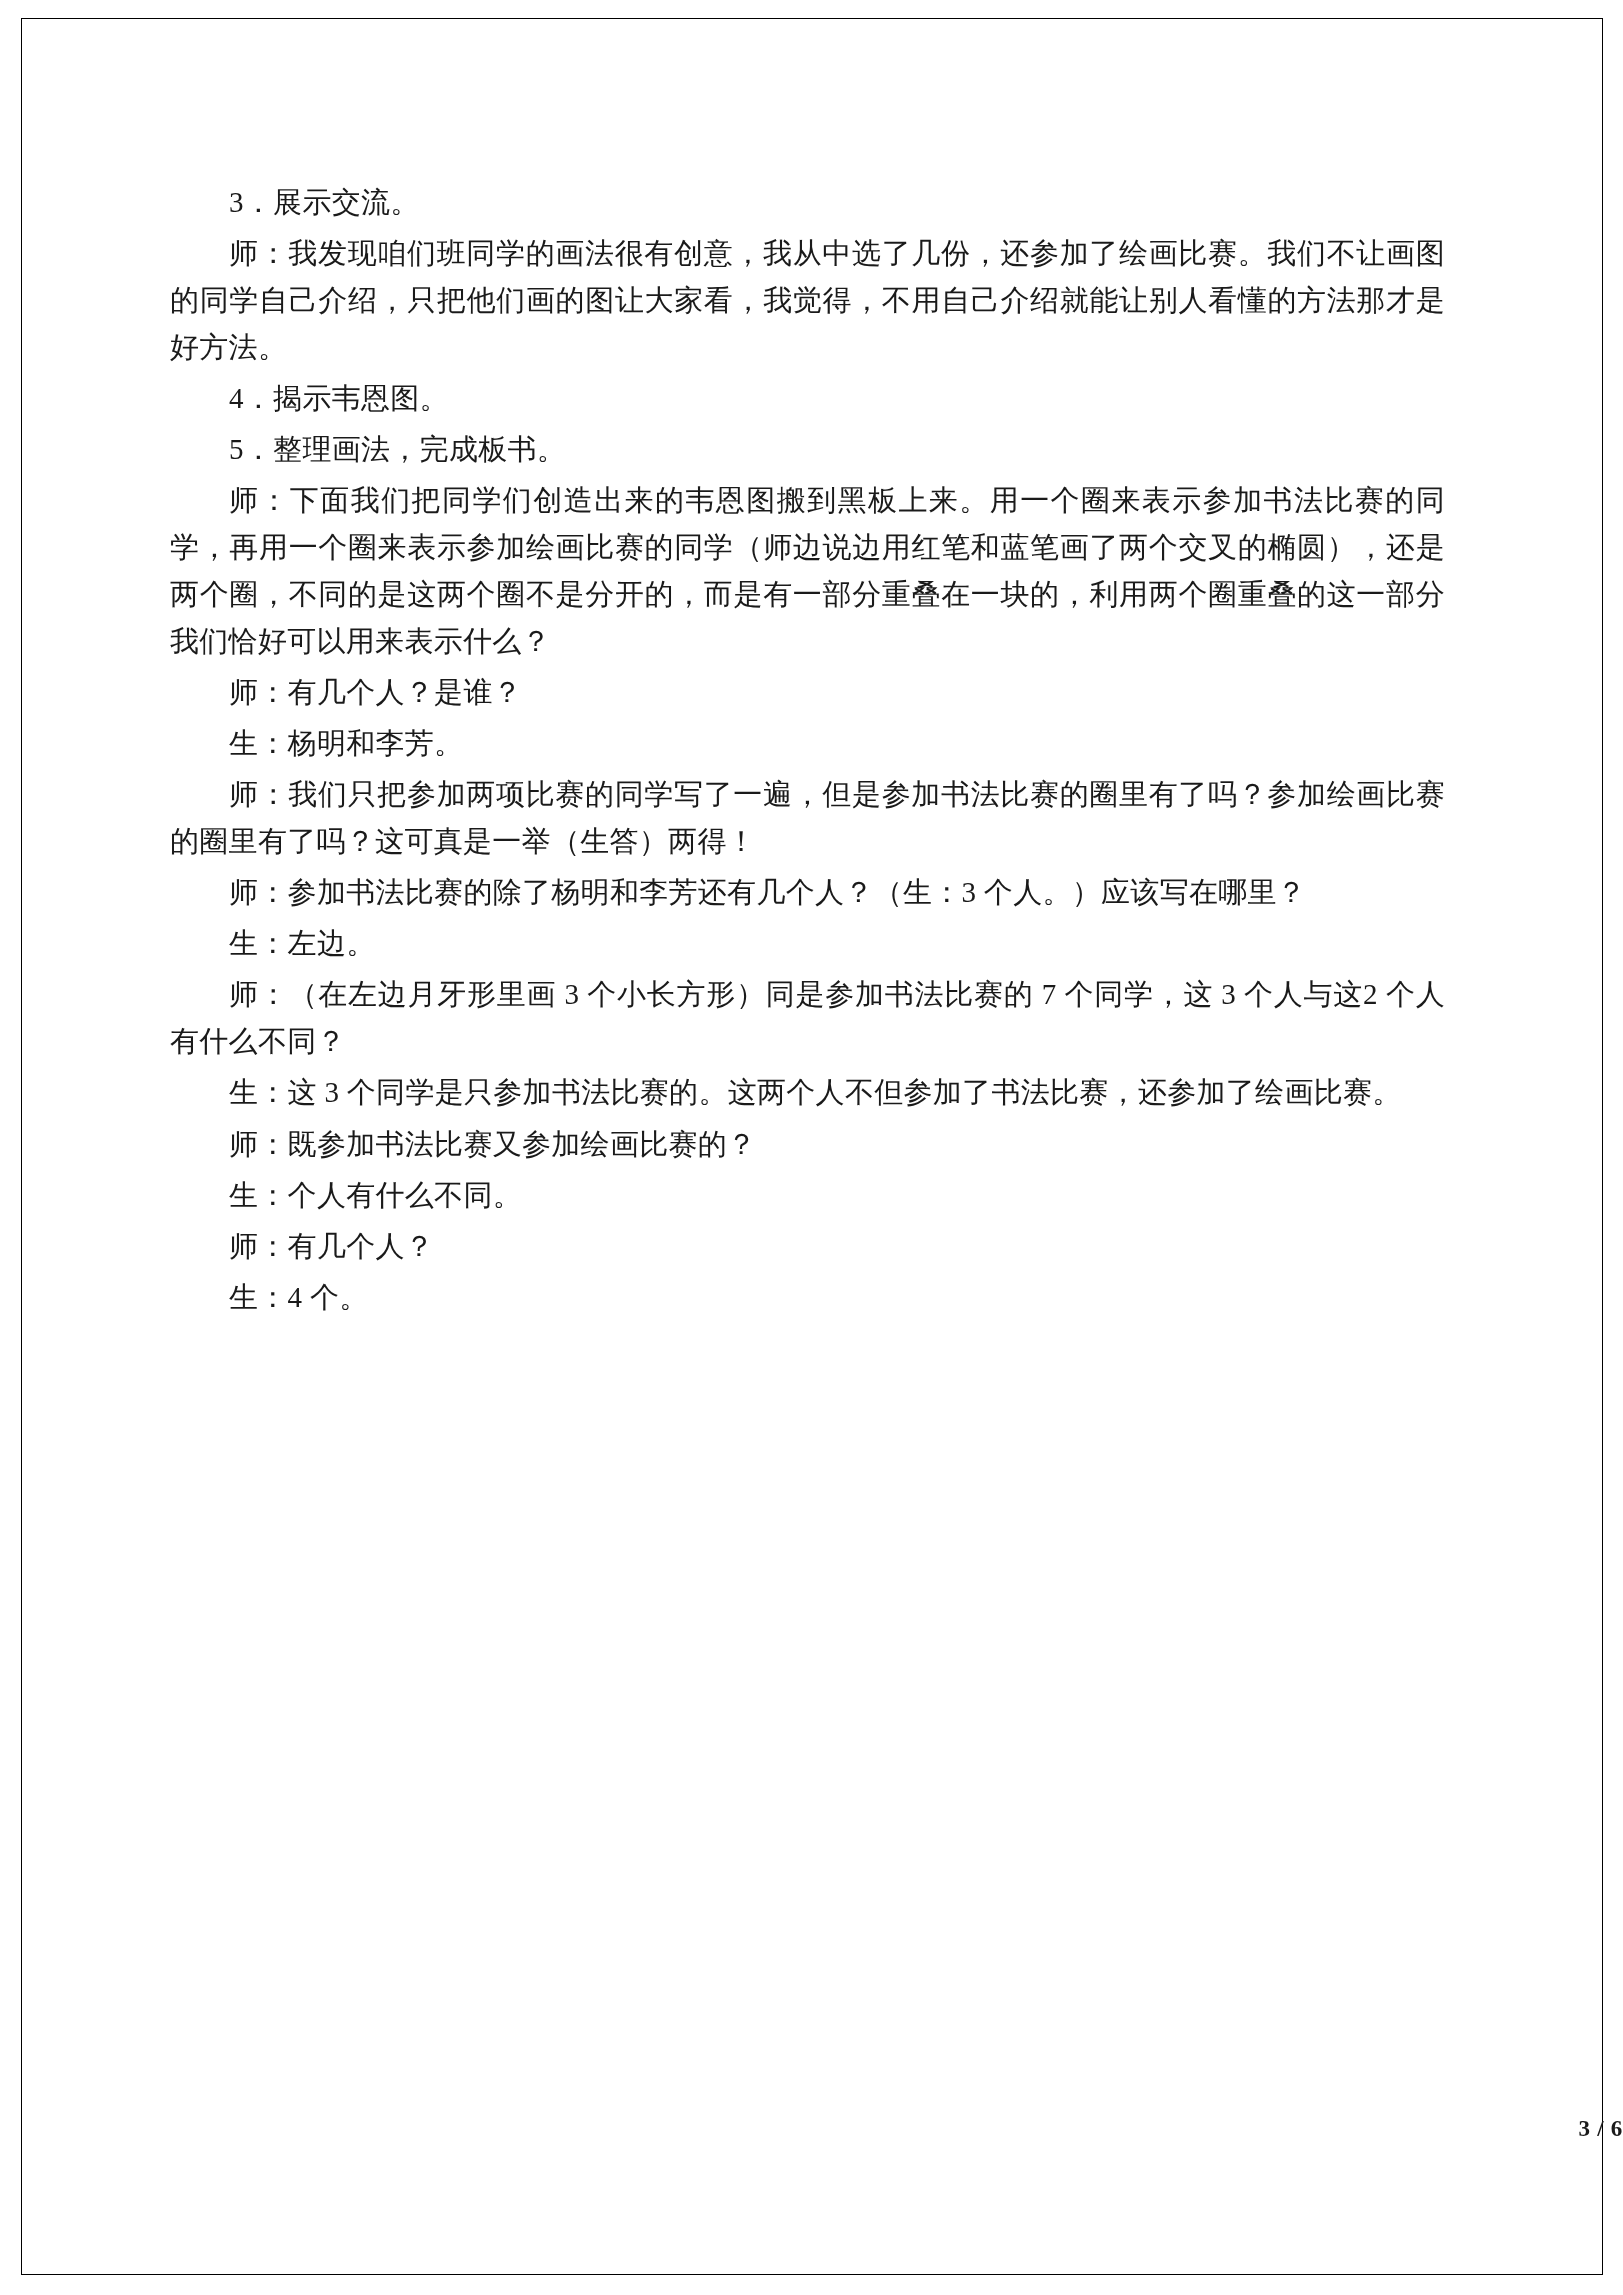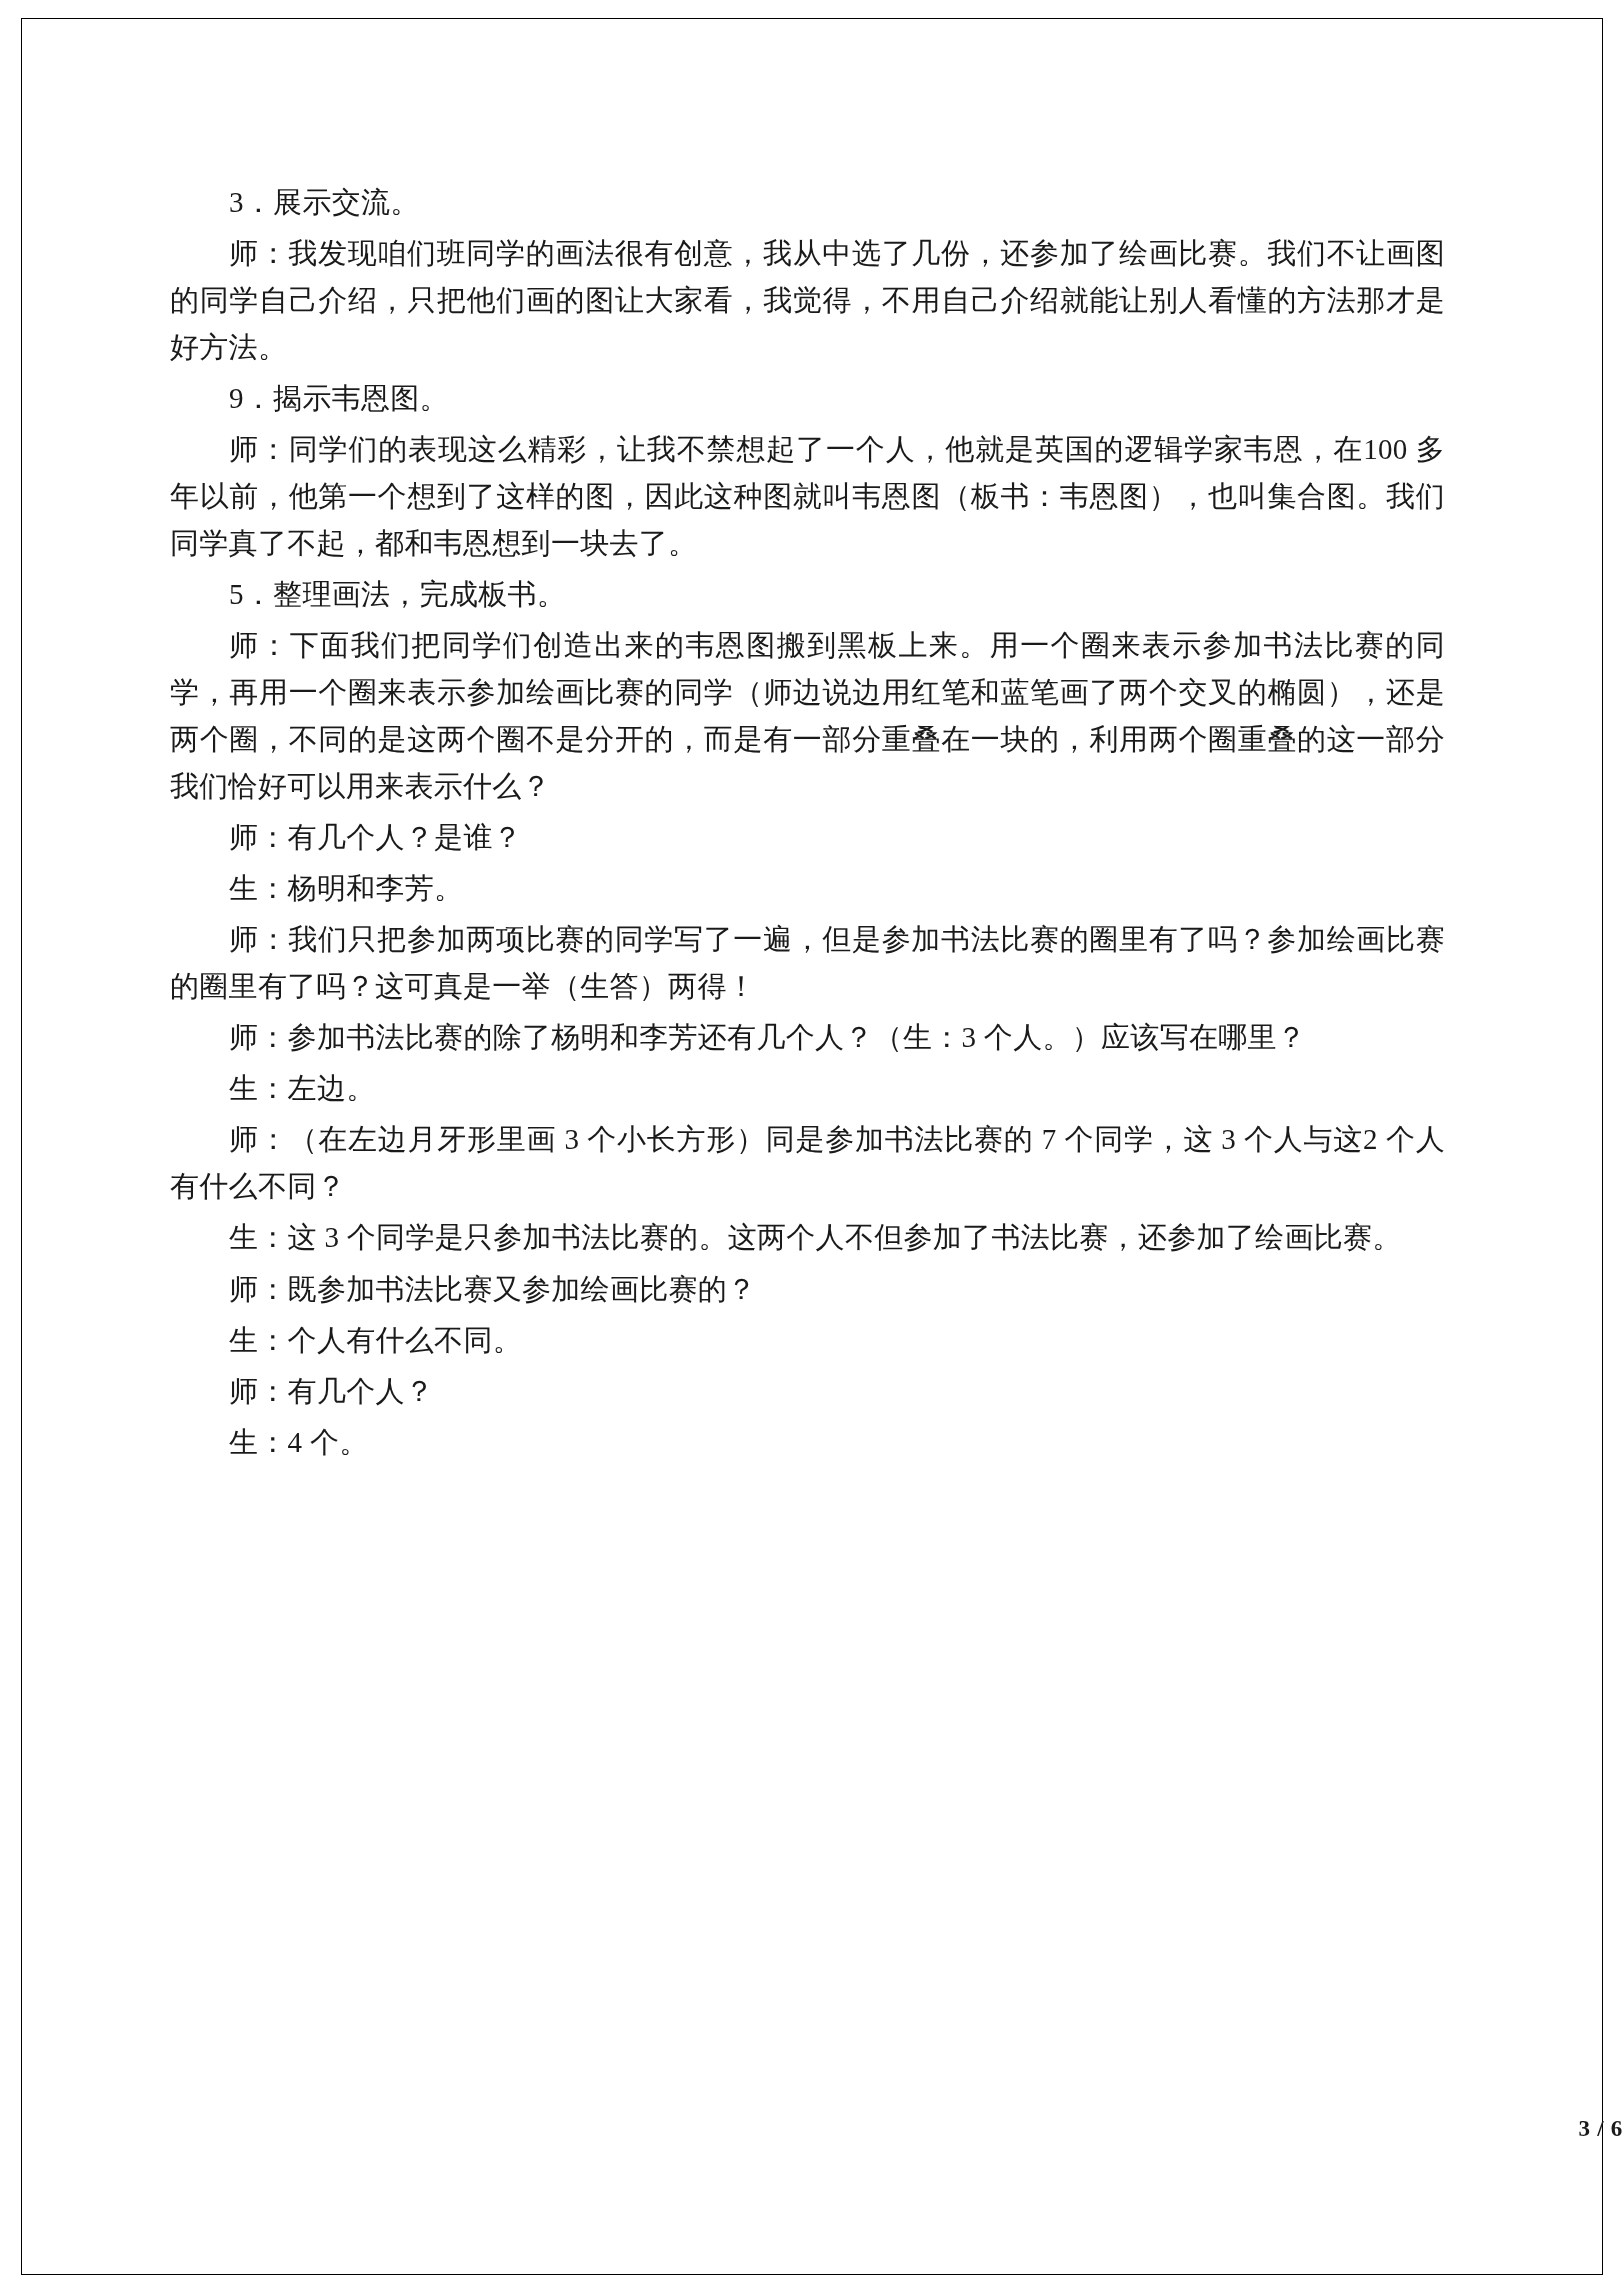--- a/index.html
+++ b/index.html
@@ -61,22 +61,21 @@
 </style>
 </head>
 <body>
 
 <div class="page">
   <div class="page-border"></div>
 
   <div class="content">
     <p class="para indent">3．展示交流。</p>
     <p class="para indent">师：我发现咱们班同学的画法很有创意，我从中选了几份，还参加了绘画比赛。我们不让画图的同学自己介绍，只把他们画的图让大家看，我觉得，不用自己介绍就能让别人看懂的方法那才是好方法。</p>
-    <p class="para indent">9．揭示韦恩图。</p>
-    <p class="para indent">师：同学们的表现这么精彩，让我不禁想起了一个人，他就是英国的逻辑学家韦恩，在100 多年以前，他第一个想到了这样的图，因此这种图就叫韦恩图（板书：韦恩图），也叫集合图。我们同学真了不起，都和韦恩想到一块去了。</p>
+    <p class="para indent">4．揭示韦恩图。</p>
     <p class="para indent">5．整理画法，完成板书。</p>
     <p class="para indent">师：下面我们把同学们创造出来的韦恩图搬到黑板上来。用一个圈来表示参加书法比赛的同学，再用一个圈来表示参加绘画比赛的同学（师边说边用红笔和蓝笔画了两个交叉的椭圆），还是两个圈，不同的是这两个圈不是分开的，而是有一部分重叠在一块的，利用两个圈重叠的这一部分我们恰好可以用来表示什么？</p>
     <p class="para indent">师：有几个人？是谁？</p>
     <p class="para indent">生：杨明和李芳。</p>
     <p class="para indent">师：我们只把参加两项比赛的同学写了一遍，但是参加书法比赛的圈里有了吗？参加绘画比赛的圈里有了吗？这可真是一举（生答）两得！</p>
     <p class="para indent">师：参加书法比赛的除了杨明和李芳还有几个人？（生：3 个人。）应该写在哪里？</p>
     <p class="para indent">生：左边。</p>
     <p class="para indent">师：（在左边月牙形里画 3 个小长方形）同是参加书法比赛的 7 个同学，这 3 个人与这2 个人有什么不同？</p>
     <p class="para indent">生：这 3 个同学是只参加书法比赛的。这两个人不但参加了书法比赛，还参加了绘画比赛。</p>
     <p class="para indent">师：既参加书法比赛又参加绘画比赛的？</p>

